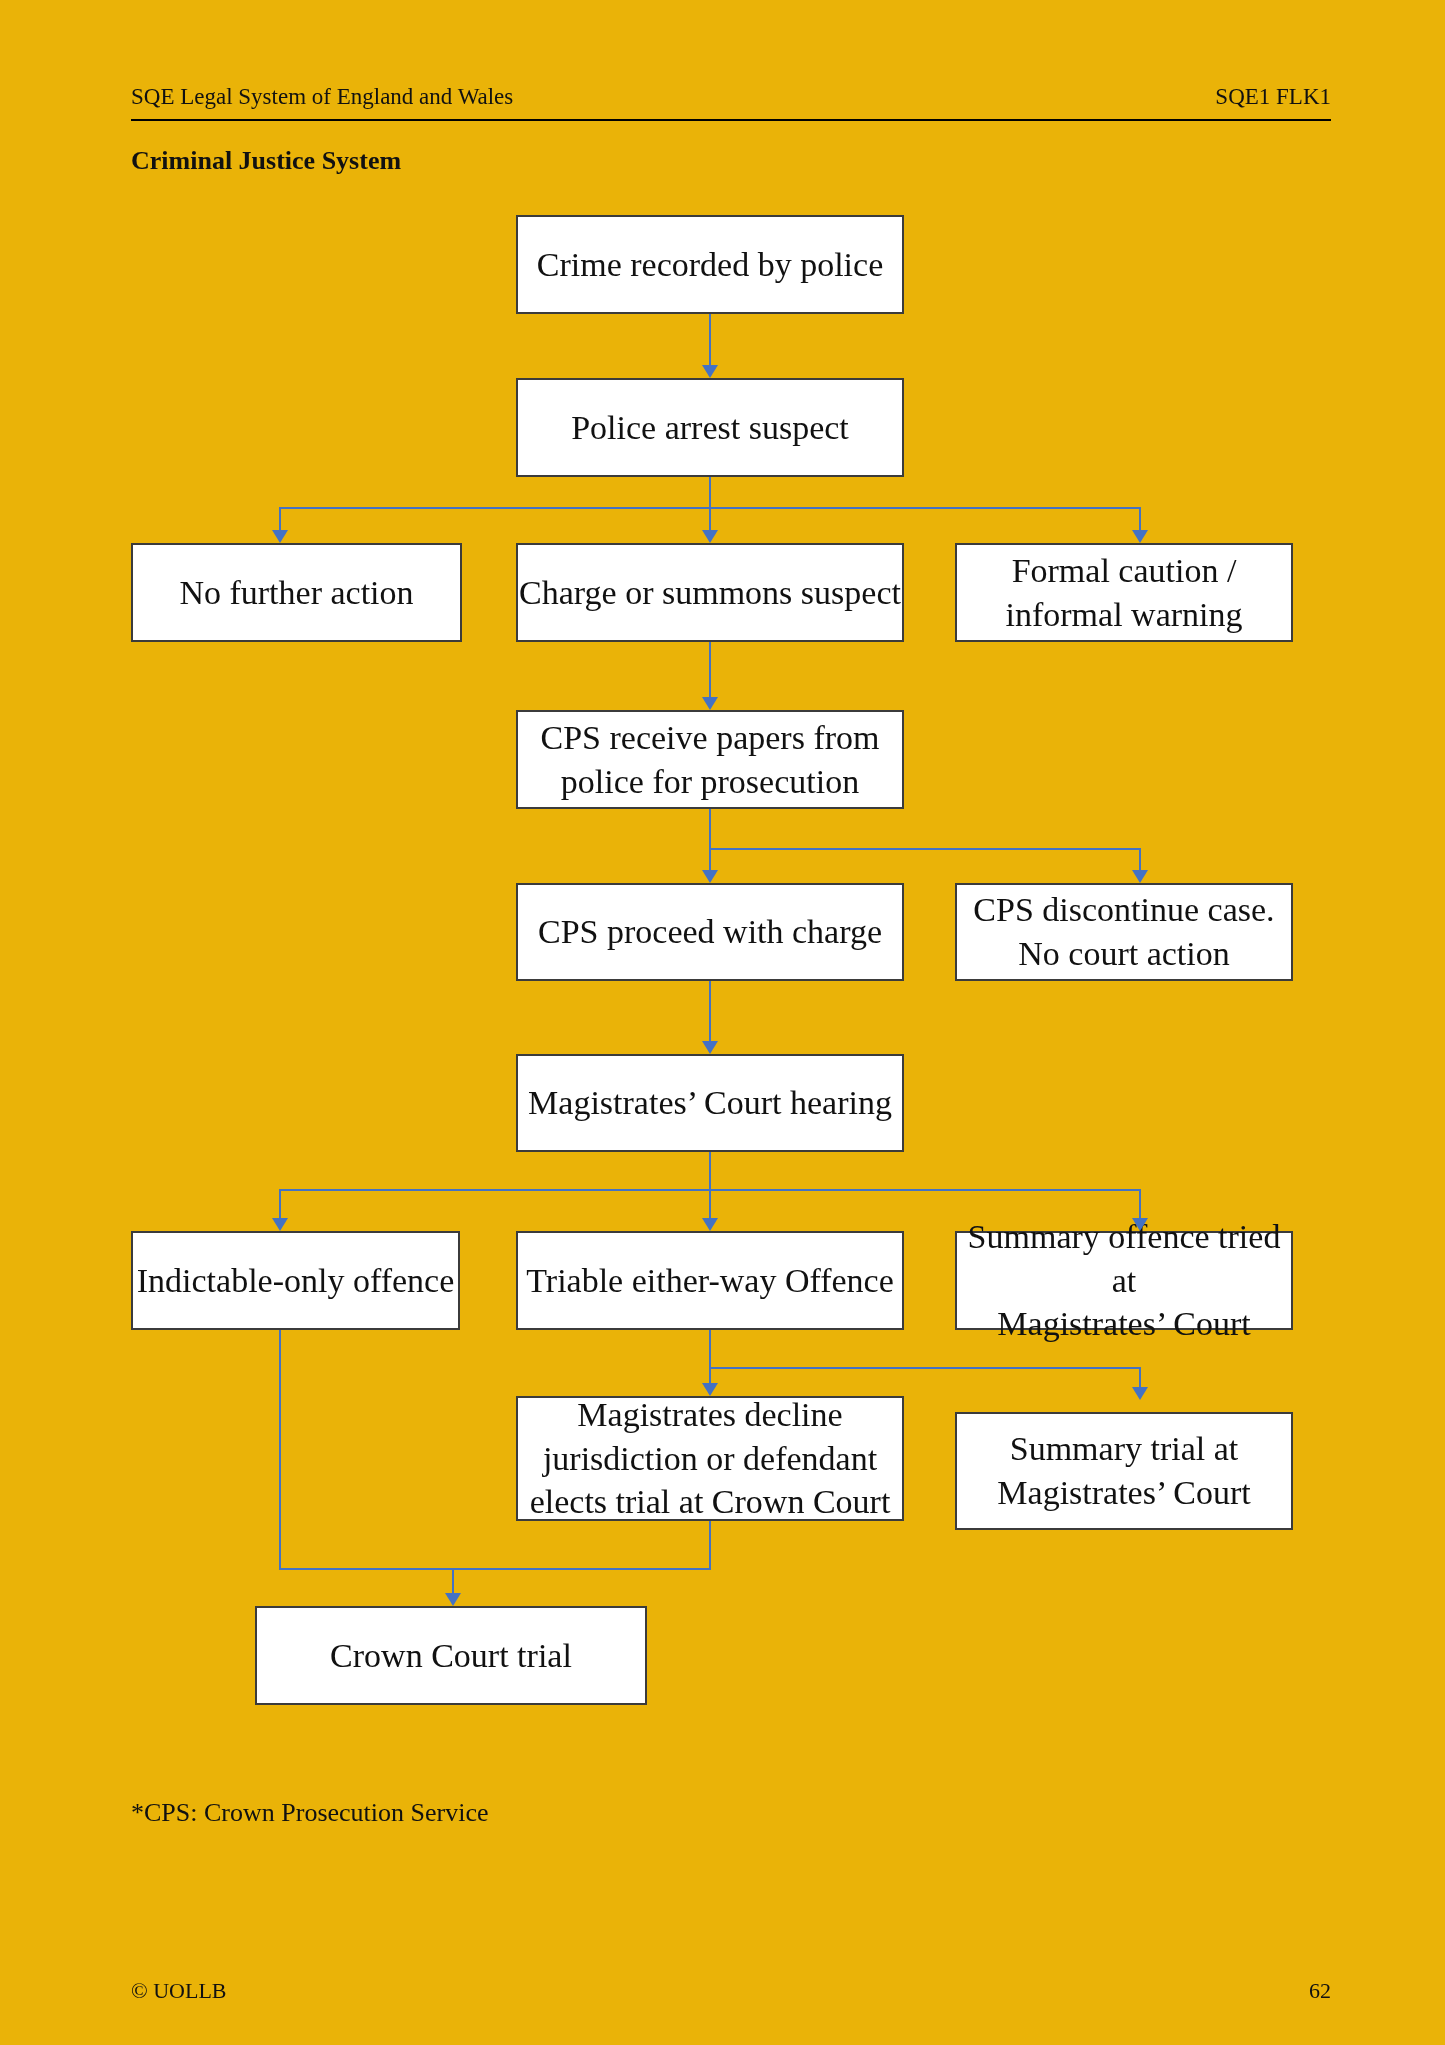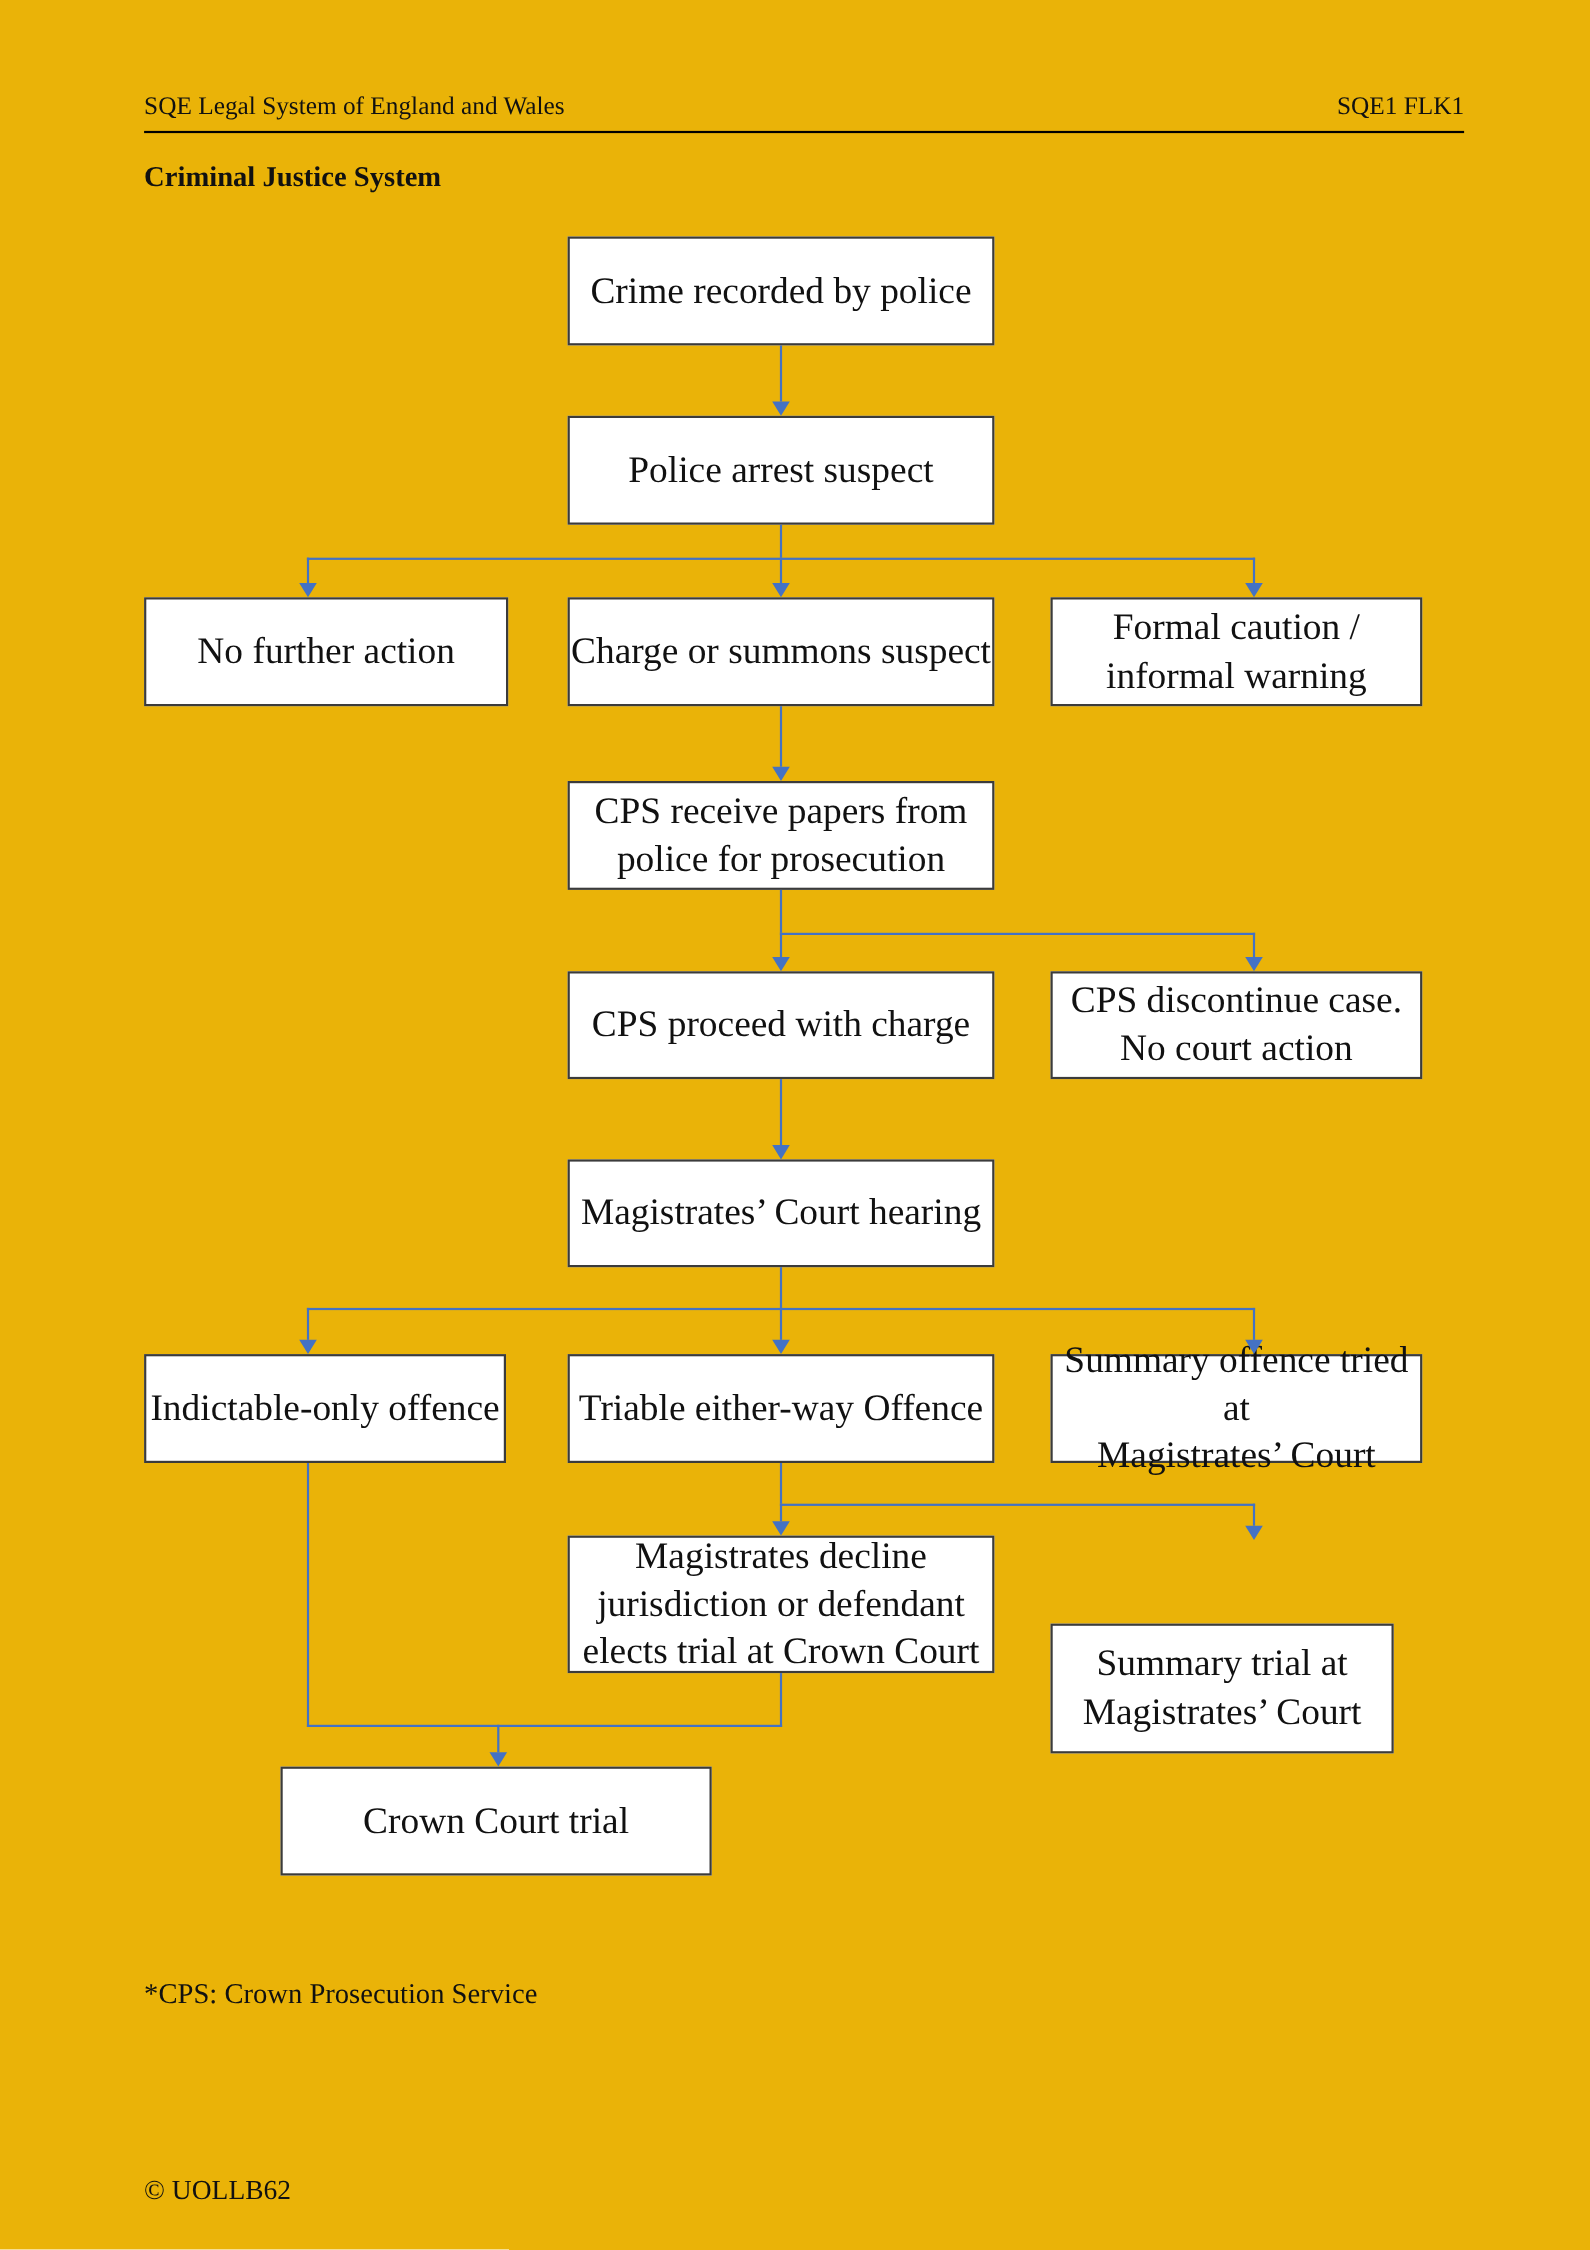--- a/index.html
+++ b/index.html
@@ -44,22 +44,22 @@
     border-left:8px solid transparent;
     border-right:8px solid transparent;
     border-top:13px solid var(--blue);
   }
   .footnote{
     position:absolute;left:131px;top:1798px;
     font-size:26px;
   }
   .footer{
     position:absolute;left:131px;top:1978px;width:1200px;
-    display:flex;
-    font-size:25px;
+    display:flex;justify-content:space-between;
+    font-size:22px;
   }
 </style>
 </head>
 <body>
 
 <div class="page">
 
   <div class="header">
     <span>SQE Legal System of England and Wales</span>
     <span>SQE1 FLK1</span>
@@ -79,21 +79,21 @@
   <div class="box" style="left:955px;top:883px;width:338px;height:98px;">CPS discontinue case.
 No court action</div>
   <div class="box" style="left:516px;top:1054px;width:388px;height:98px;">Magistrates’ Court hearing</div>
   <div class="box" style="left:131px;top:1231px;width:329px;height:99px;">Indictable-only offence</div>
   <div class="box" style="left:516px;top:1231px;width:388px;height:99px;">Triable either-way Offence</div>
   <div class="box" style="left:955px;top:1231px;width:338px;height:99px;">Summary offence tried at
 Magistrates’ Court</div>
   <div class="box" style="left:516px;top:1396px;width:388px;height:125px;">Magistrates decline
 jurisdiction or defendant
 elects trial at Crown Court</div>
-  <div class="box" style="left:955px;top:1476px;width:312px;height:118px;">Summary trial at
+  <div class="box" style="left:955px;top:1412px;width:338px;height:118px;">Summary trial at
 Magistrates’ Court</div>
   <div class="box" style="left:255px;top:1606px;width:392px;height:99px;">Crown Court trial</div>
 
   <div class="vline" style="left:709px;top:314px;height:51px;"></div>
   <div class="arrow" style="left:702px;top:365px;"></div>
 
   <div class="vline" style="left:709px;top:477px;height:30px;"></div>
   <div class="hline" style="left:279px;top:507px;width:862px;"></div>
   <div class="vline" style="left:279px;top:507px;height:23px;"></div>
   <div class="arrow" style="left:272px;top:530px;"></div>

